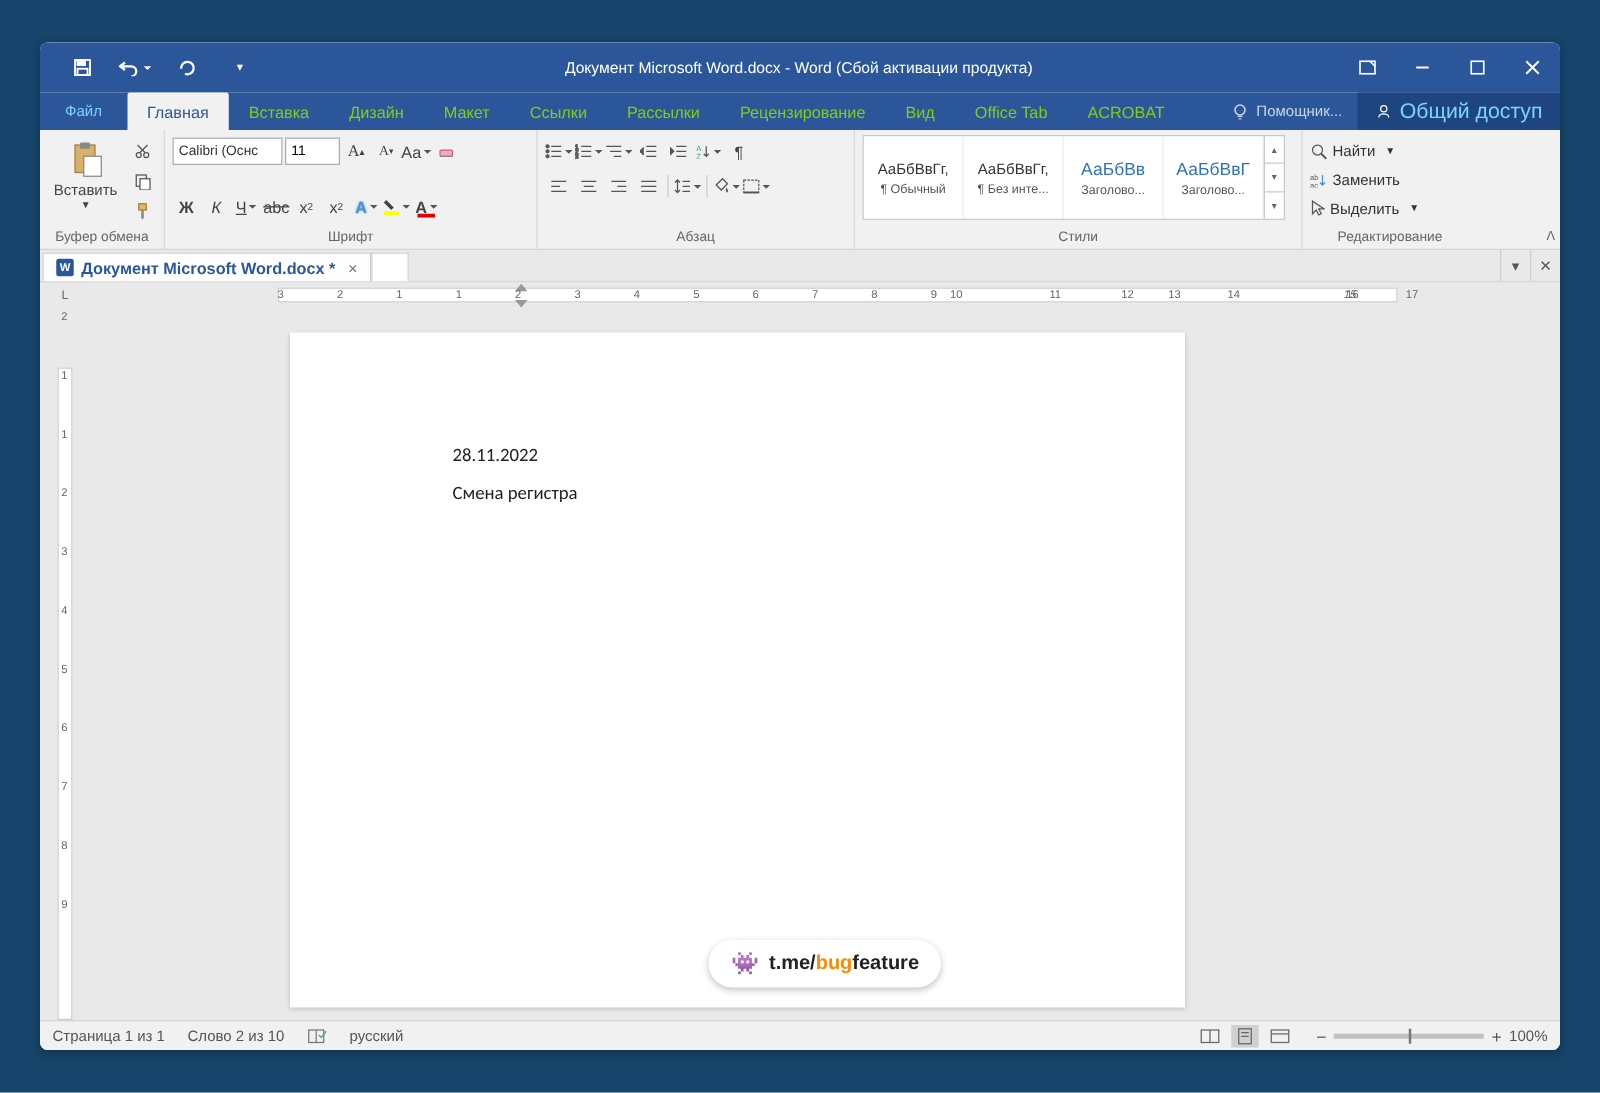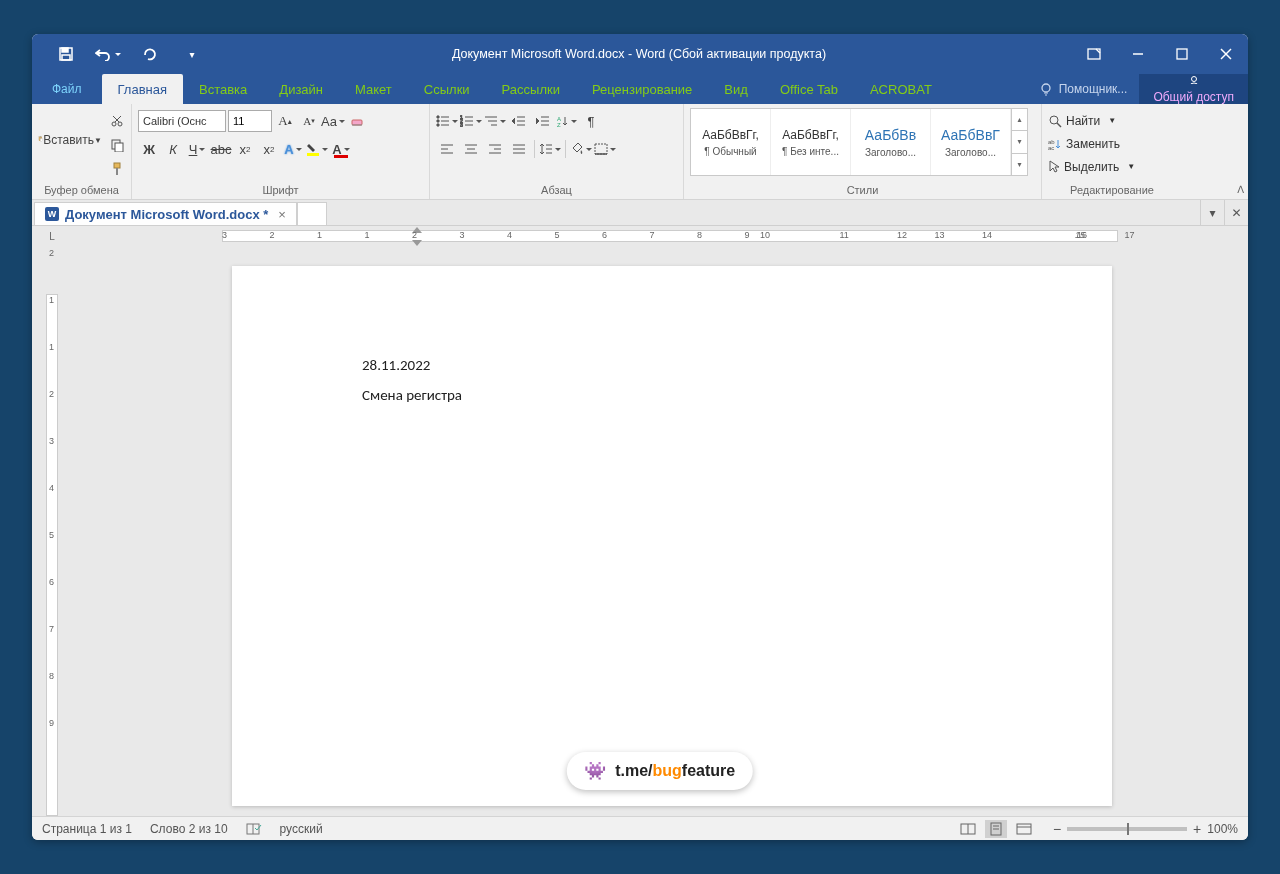--- a/index.html
+++ b/index.html
@@ -15,29 +15,29 @@
   .win-controls { display:flex; gap:0; }
   .win-btn { width:44px; height:40px; display:flex; align-items:center; justify-content:center; color:#fff; }
 
   
   .tabs-strip { height: 30px; background:#2b579a; display:flex; align-items:flex-end; }
   .file-tab { height:30px; padding:0 20px; color:#7dd3fc; font-size:12px; display:flex; align-items:center; }
   .ribbon-tab { height:30px; padding:0 16px; color:#84cc16; font-size:13px; display:flex; align-items:center; }
   .ribbon-tab.active { background:#f1f1f1; color:#2b579a; border-radius:2px 2px 0 0; }
   .tabs-right { margin-left:auto; display:flex; align-items:center; }
   .tell-me { display:flex; align-items:center; color:#c6d5ed; padding:0 12px; font-size:12px; gap:6px; }
-  .share-btn { background:#1e4580; color:#f0abfc; padding:0 14px; height:30px; display:flex; align-items:center; gap:6px; font-size:12px;flex-direction:column; }
+  .share-btn { background:#1e4580; color:#7dd3fc; padding:0 14px; height:30px; display:flex; align-items:center; gap:6px; font-size:17px; }
 
   
   .ribbon { height:96px; background:#f1f1f1; border-bottom:1px solid #d4d4d4; display:flex; position:relative; }
   .group { border-right:1px solid #d9d9d9; display:flex; flex-direction:column; padding:2px 6px 0 6px; }
   .group-body { flex:1; display:flex; align-items:flex-start; gap:4px; }
   .group-label { font-size:11px; color:#666; text-align:center; padding:2px 0 3px; position:relative; }
 
-  .big-btn { display:flex; flex-direction:row; align-items:center; justify-content:center; width:64px; height:68px; color:#444; }
+  .big-btn { display:flex; flex-direction:column; align-items:center; justify-content:center; width:64px; height:68px; color:#444; }
   .big-btn .ic { font-size:22px; margin-bottom:2px; }
   .col { display:flex; flex-direction:column; gap:2px; }
   .row { display:flex; align-items:center; gap:2px; }
   .sm-btn { width:22px; height:22px; display:flex; align-items:center; justify-content:center; color:#444; font-size:13px; }
   .sm-btn.dd::after { content:""; border-top:3px solid #555; border-left:3px solid transparent; border-right:3px solid transparent; margin-left:2px; }
   .font-select { width:88px; height:22px; border:1px solid #ababab; font-size:11px; padding:0 4px; background:#fff; color:#333; }
   .size-select { width:44px; height:22px; border:1px solid #ababab; font-size:11px; padding:0 4px; background:#fff; }
 
   
   .styles-gallery { border:1px solid #c9c9c9; background:#fff; height:68px; display:flex; align-items:stretch; }
@@ -69,21 +69,21 @@
   .hruler .num { position:absolute; top:4px; }
   .marg-left { position:absolute; left:340px; top:1px; width:0; height:0; border-left:5px solid transparent; border-right:5px solid transparent; border-bottom:6px solid #999;}
   .marg-left2 { position:absolute; left:340px; bottom:0; width:0; height:0; border-left:5px solid transparent; border-right:5px solid transparent; border-top:6px solid #999;}
 
   
   .edit-area { position:absolute; left:0; right:0; top:212px; bottom:24px; background:#e9e9e9; display:flex; }
   .vruler { width:40px; background:#e9e9e9; position:relative; font-size:9px; color:#666; }
   .vruler .white-strip { position:absolute; left:14px; top:48px; bottom:0; width:12px; background:#fff; border:1px solid #ccc;}
   .vruler .num { position:absolute; left:17px; }
   .page-wrap { flex:1; overflow:hidden; position:relative; }
-  .page { position:absolute; left:160px; top:20px; width:880px; height:540px; background:#fff; box-shadow:0 1px 4px rgba(0,0,0,0.2); padding:90px 130px 20px 130px; font-family: Calibri, sans-serif; font-size:15px; color:#222; }
+  .page { position:absolute; left:160px; top:20px; width:716px; height:540px; background:#fff; box-shadow:0 1px 4px rgba(0,0,0,0.2); padding:90px 130px 20px 130px; font-family: Calibri, sans-serif; font-size:15px; color:#222; }
   .page p { margin:0 0 12px 0; }
   .page ol { margin: 36px 0 0 52px; padding:0; }
   .page ol li { padding-left: 4px; margin-bottom:6px; }
   .page .sel { background:#bfbfbf; }
 
   
   .badge { position:absolute; left:50%; transform:translateX(-50%); bottom:26px; background:#fff; border-radius:20px; padding:8px 18px; box-shadow:0 2px 6px rgba(0,0,0,.25); font-size:16px; font-weight:600; color:#222; display:flex; align-items:center; gap:8px; }
   .badge .bug { color:#ff8a00; }
   .badge .inv { font-size:18px; }
 
@@ -216,21 +216,21 @@
                 <rect x="4" y="1" width="6" height="5" fill="#e6b85c" stroke="#a0803c"></rect>
                 <rect x="6" y="6" width="2" height="7" fill="#888"></rect>
               </svg>
             </div>
         </div>
       </div>
       <div class="group-label">Буфер обмена</div>
     </div>
 
     <div class="group" style="width:298px;">
-      <div class="group-body" style="flex-direction:column; gap:6px; padding-top:4px;">
+      <div class="group-body" style="flex-direction:column; gap:22px; padding-top:4px;">
         <div class="row">
           <input class="font-select" value="Calibri (Оснс" style="">
           <input class="size-select" value="11" style="">
           <div class="sm-btn" style="font-family:serif;">A<span style="font-size:8px;vertical-align:super;">▴</span></div>
           <div class="sm-btn" style="font-family:serif;font-size:11px;">A<span style="font-size:7px;vertical-align:super;">▾</span></div>
           <div class="sm-btn dd">Aa</div>
           <div class="sm-btn">
               <svg width="14" height="14">
                 <rect x="2" y="6" width="10" height="5" rx="1" fill="#f4a6c9" stroke="#c66"></rect>
                 <line x1="2" y1="11" x2="12" y2="11" stroke="#888"></line>

